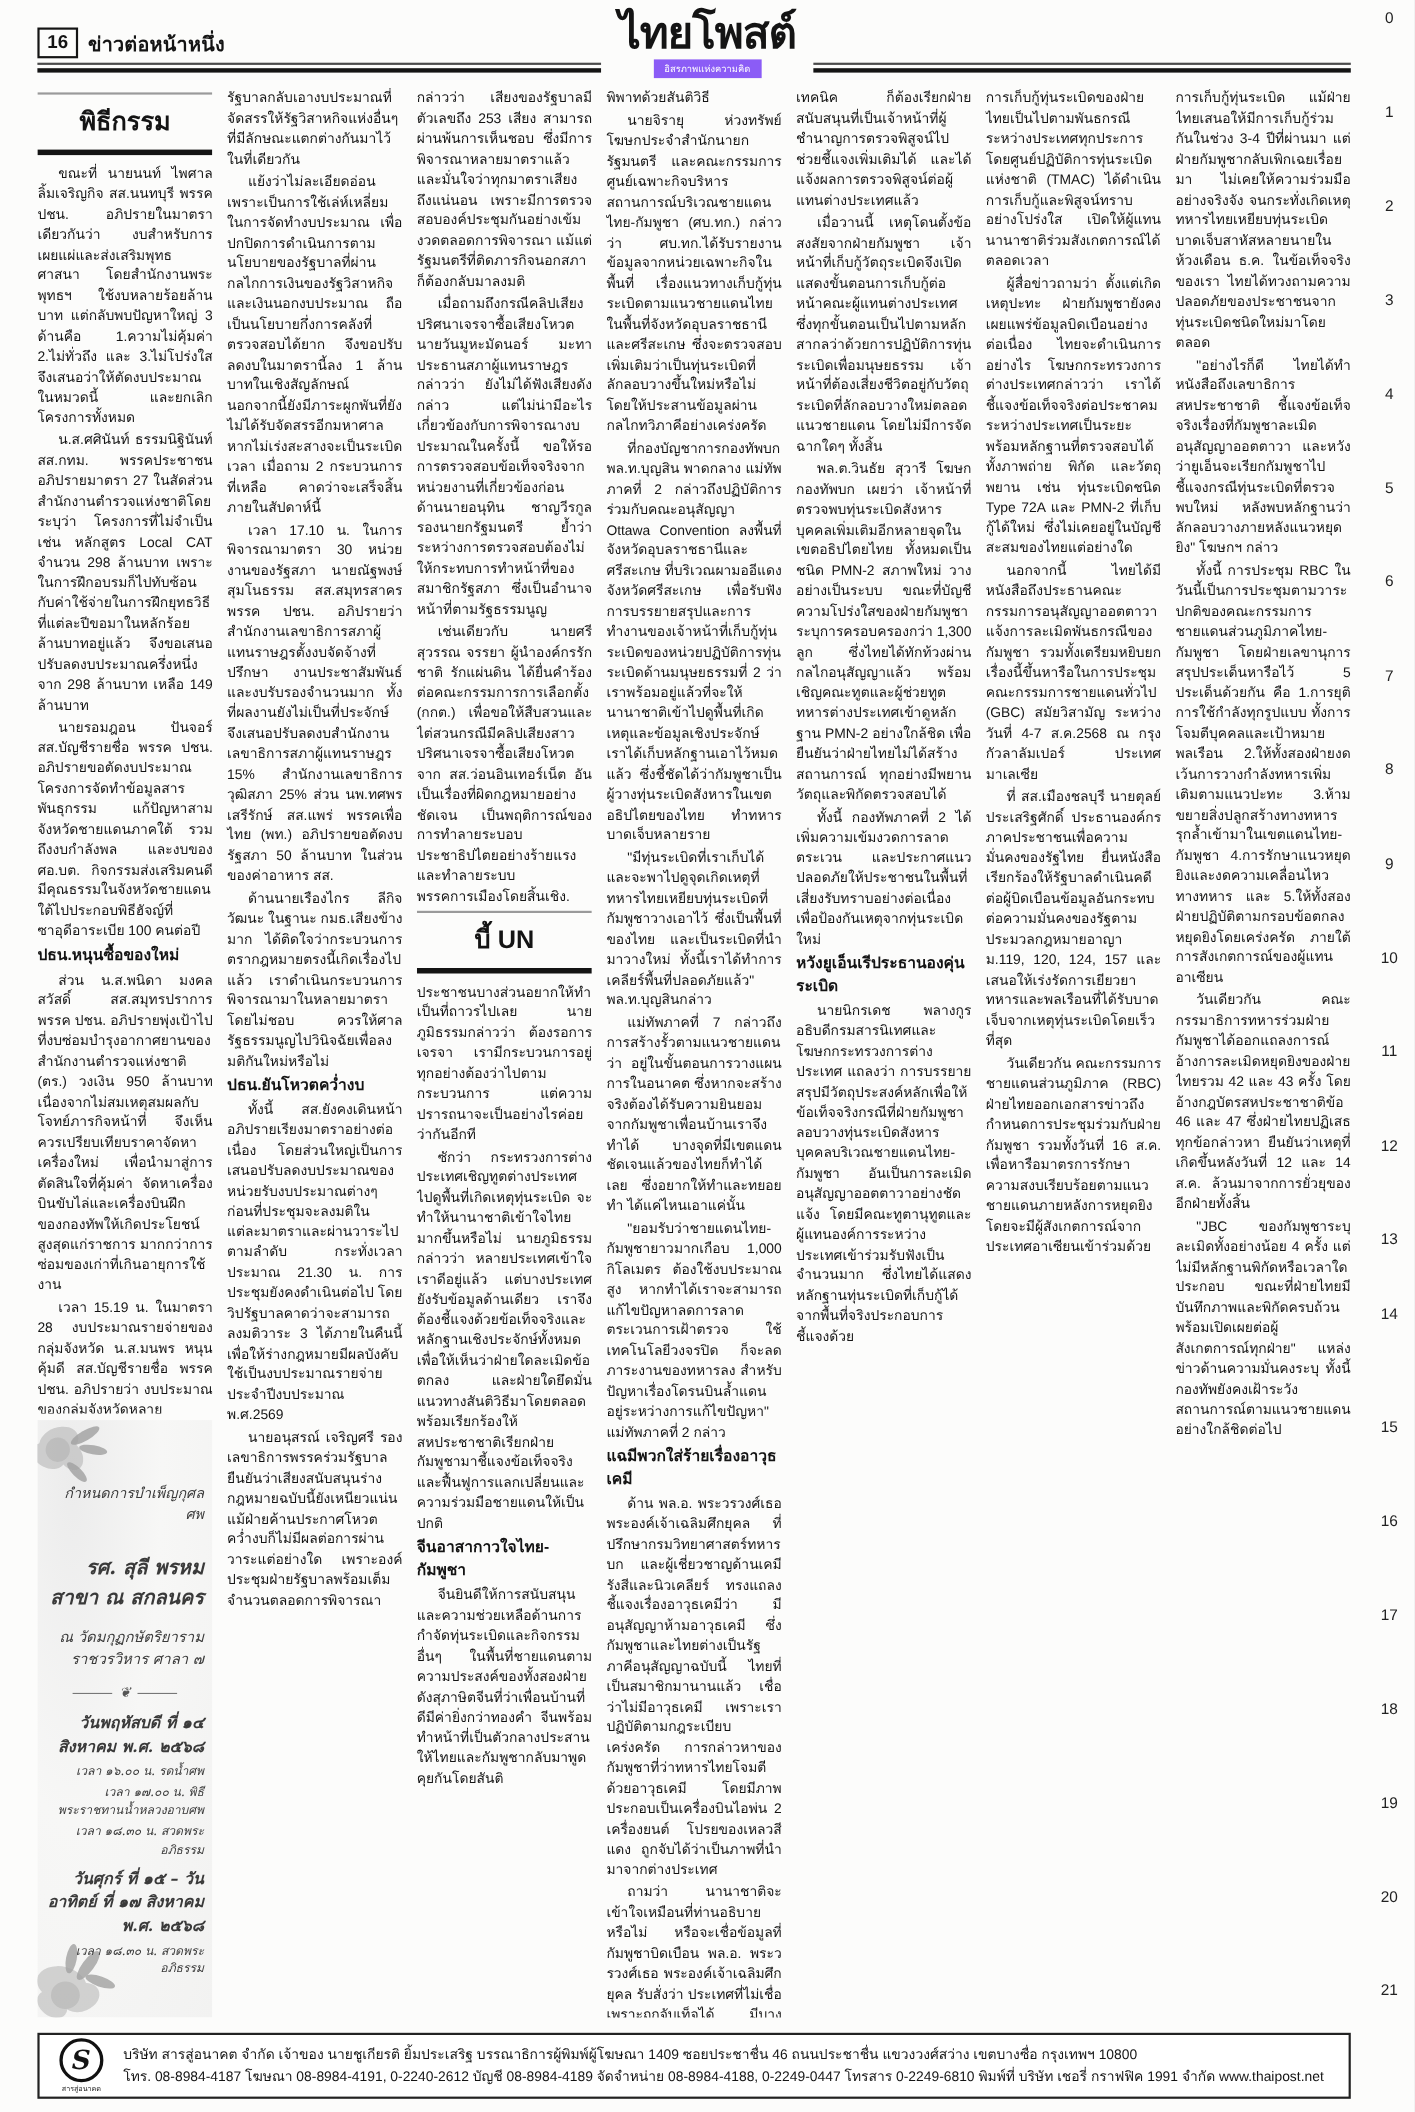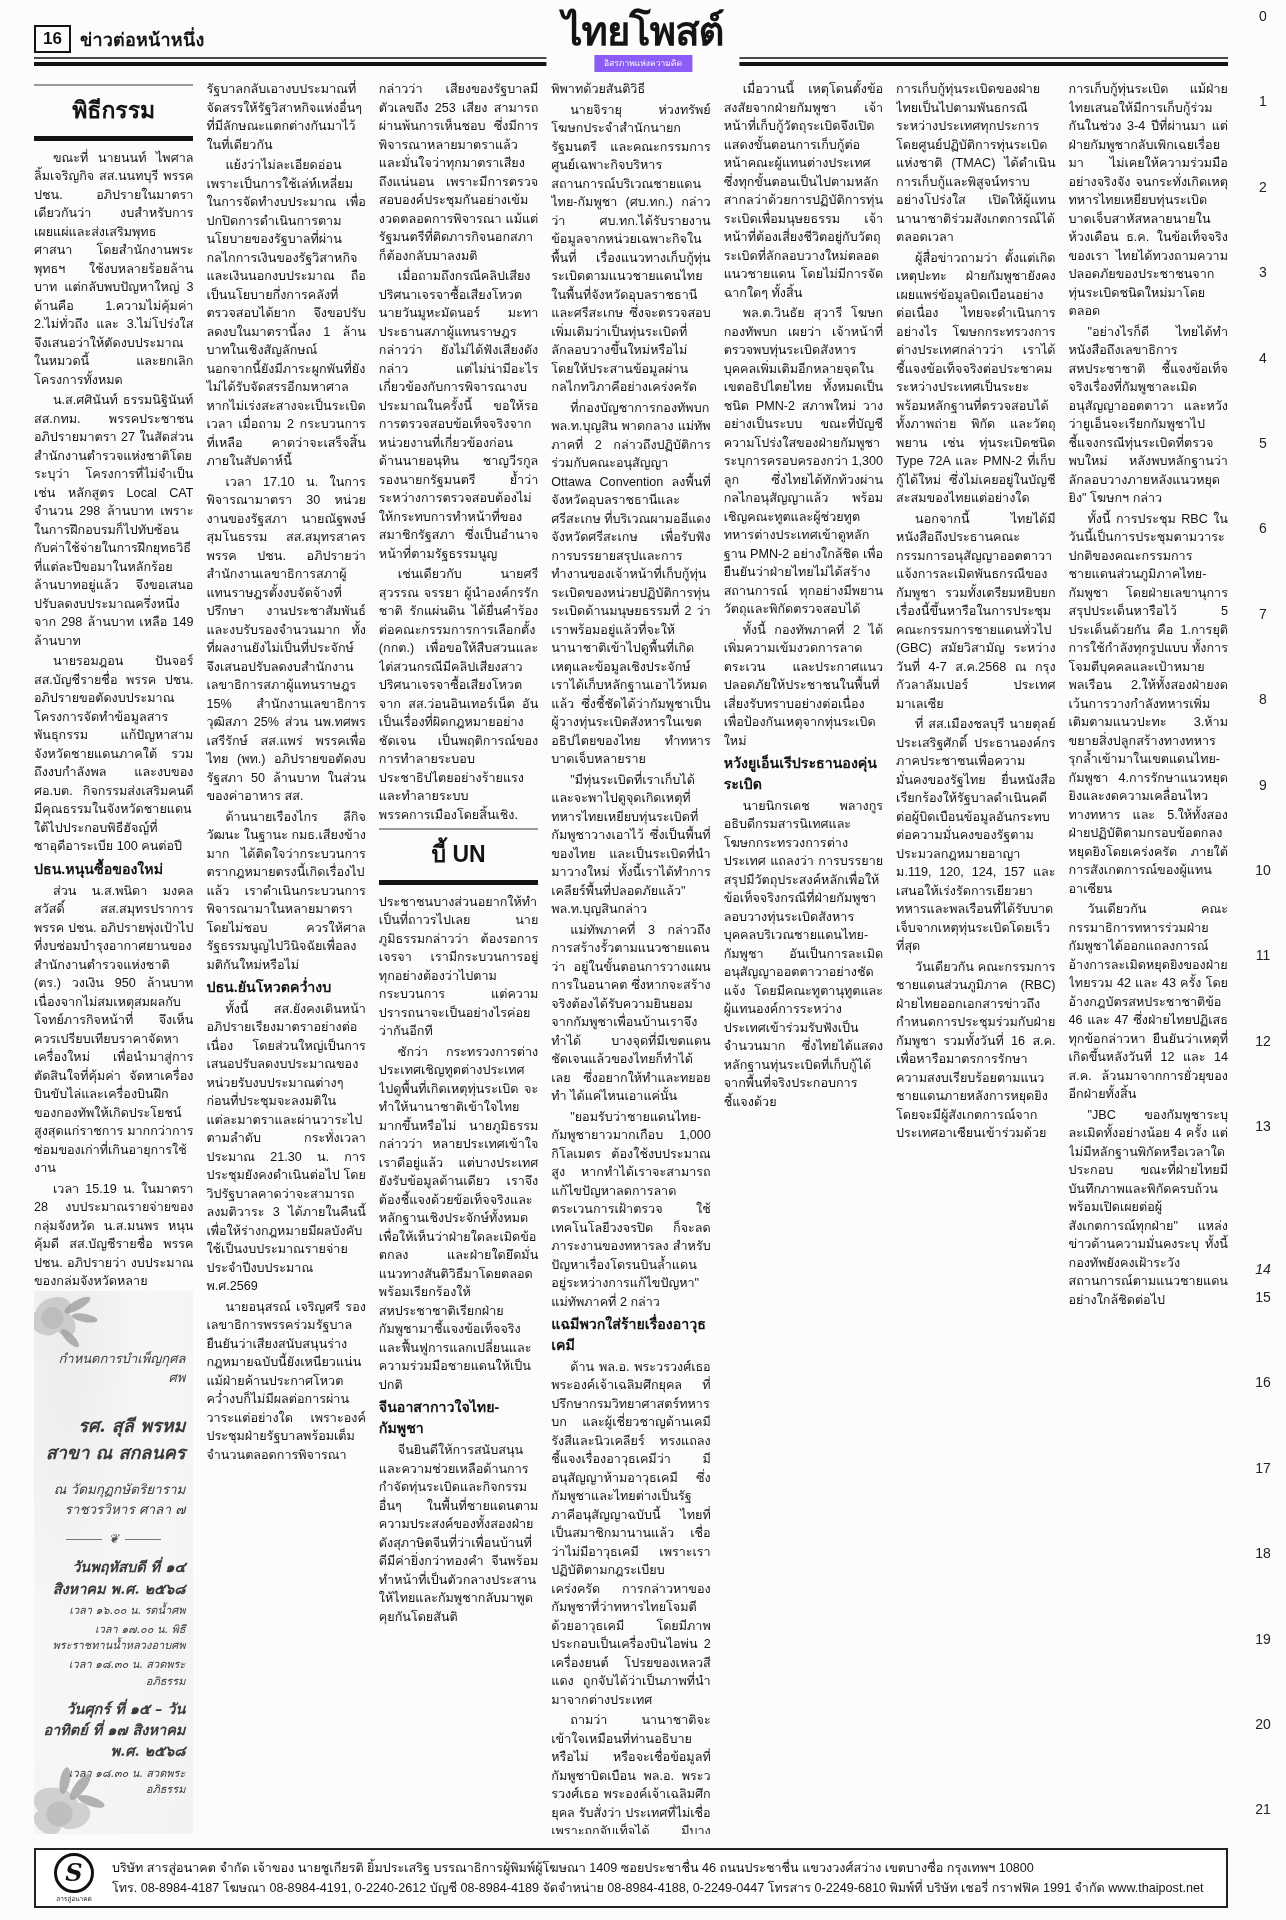--- a/index.html
+++ b/index.html
@@ -78,21 +78,21 @@
       <div class="ruler-num" style="top: 349.6px;">4</div>
       <div class="ruler-num" style="top: 435px;">5</div>
       <div class="ruler-num" style="top: 520.4px;">6</div>
       <div class="ruler-num" style="top: 605.8px;">7</div>
       <div class="ruler-num" style="top: 691.2px;">8</div>
       <div class="ruler-num" style="top: 776.6px;">9</div>
       <div class="ruler-num" style="top: 862px;">10</div>
       <div class="ruler-num" style="top: 947.4px;">11</div>
       <div class="ruler-num" style="top: 1032.8px;">12</div>
       <div class="ruler-num" style="top: 1118.2px;">13</div>
-      <div class="ruler-num" style="top: 1261px; font-style: italic;">14</div>
+      <div class="ruler-num" style="top: 1186px;">14</div>
       <div class="ruler-num" style="top: 1289px;">15</div>
       <div class="ruler-num" style="top: 1374.4px;">16</div>
       <div class="ruler-num" style="top: 1459.8px;">17</div>
       <div class="ruler-num" style="top: 1545.2px;">18</div>
       <div class="ruler-num" style="top: 1630.6px;">19</div>
       <div class="ruler-num" style="top: 1716px;">20</div>
       <div class="ruler-num" style="top: 1801.4px;">21</div>
     </div>
 
   <div class="cols">
@@ -183,29 +183,30 @@
           <div class="subhead">จีนอาสากาวใจไทย-กัมพูชา</div>
           <p class="p">จีนยินดีให้การสนับสนุนและความช่วยเหลือด้านการกำจัดทุ่นระเบิดและกิจกรรมอื่นๆ ในพื้นที่ชายแดนตามความประสงค์ของทั้งสองฝ่าย ดังสุภาษิตจีนที่ว่าเพื่อนบ้านที่ดีมีค่ายิ่งกว่าทองคำ จีนพร้อมทำหน้าที่เป็นตัวกลางประสานให้ไทยและกัมพูชากลับมาพูดคุยกันโดยสันติ</p>
         </div>
       </div>
     <div class="col">
         <div class="col-text">
           <p class="p noindent">พิพาทด้วยสันติวิธี</p>
           <p class="p">นายจิรายุ ห่วงทรัพย์ โฆษกประจำสำนักนายกรัฐมนตรี และคณะกรรมการศูนย์เฉพาะกิจบริหารสถานการณ์บริเวณชายแดนไทย-กัมพูชา (ศบ.ทก.) กล่าวว่า ศบ.ทก.ได้รับรายงานข้อมูลจากหน่วยเฉพาะกิจในพื้นที่ เรื่องแนวทางเก็บกู้ทุ่นระเบิดตามแนวชายแดนไทยในพื้นที่จังหวัดอุบลราชธานีและศรีสะเกษ ซึ่งจะตรวจสอบเพิ่มเติมว่าเป็นทุ่นระเบิดที่ลักลอบวางขึ้นใหม่หรือไม่ โดยให้ประสานข้อมูลผ่านกลไกทวิภาคีอย่างเคร่งครัด</p>
           <p class="p">ที่กองบัญชาการกองทัพบก พล.ท.บุญสิน พาดกลาง แม่ทัพภาคที่ 2 กล่าวถึงปฏิบัติการร่วมกับคณะอนุสัญญา Ottawa Convention ลงพื้นที่จังหวัดอุบลราชธานีและศรีสะเกษ ที่บริเวณผามออีแดง จังหวัดศรีสะเกษ เพื่อรับฟังการบรรยายสรุปและการทำงานของเจ้าหน้าที่เก็บกู้ทุ่นระเบิดของหน่วยปฏิบัติการทุ่นระเบิดด้านมนุษยธรรมที่ 2 ว่า เราพร้อมอยู่แล้วที่จะให้นานาชาติเข้าไปดูพื้นที่เกิดเหตุและข้อมูลเชิงประจักษ์ เราได้เก็บหลักฐานเอาไว้หมดแล้ว ซึ่งชี้ชัดได้ว่ากัมพูชาเป็นผู้วางทุ่นระเบิดสังหารในเขตอธิปไตยของไทย ทำทหารบาดเจ็บหลายราย</p>
           <p class="p">"มีทุ่นระเบิดที่เราเก็บได้ และจะพาไปดูจุดเกิดเหตุที่ทหารไทยเหยียบทุ่นระเบิดที่กัมพูชาวางเอาไว้ ซึ่งเป็นพื้นที่ของไทย และเป็นระเบิดที่นำมาวางใหม่ ทั้งนี้เราได้ทำการเคลียร์พื้นที่ปลอดภัยแล้ว" พล.ท.บุญสินกล่าว</p>
-          <p class="p">แม่ทัพภาคที่ 3 กล่าวถึงการสร้างรั้วตามแนวชายแดนว่า อยู่ในขั้นตอนการวางแผนการในอนาคต ซึ่งหากจะสร้างจริงต้องได้รับความยินยอมจากกัมพูชาเพื่อนบ้านเราจึงทำได้ บางจุดที่มีเขตแดนชัดเจนแล้วของไทยก็ทำได้เลย ซึ่งอยากให้ทำและทยอยทำ ได้แค่ไหนเอาแค่นั้น</p>
+          <p class="p">แม่ทัพภาคที่ 7 กล่าวถึงการสร้างรั้วตามแนวชายแดนว่า อยู่ในขั้นตอนการวางแผนการในอนาคต ซึ่งหากจะสร้างจริงต้องได้รับความยินยอมจากกัมพูชาเพื่อนบ้านเราจึงทำได้ บางจุดที่มีเขตแดนชัดเจนแล้วของไทยก็ทำได้เลย ซึ่งอยากให้ทำและทยอยทำ ได้แค่ไหนเอาแค่นั้น</p>
           <p class="p">"ยอมรับว่าชายแดนไทย-กัมพูชายาวมากเกือบ 1,000 กิโลเมตร ต้องใช้งบประมาณสูง หากทำได้เราจะสามารถแก้ไขปัญหาลดการลาดตระเวนการเฝ้าตรวจ ใช้เทคโนโลยีวงจรปิด ก็จะลดภาระงานของทหารลง สำหรับปัญหาเรื่องโดรนบินล้ำแดนอยู่ระหว่างการแก้ไขปัญหา" แม่ทัพภาคที่ 2 กล่าว</p>
           <div class="subhead">แฉมีพวกใส่ร้ายเรื่องอาวุธเคมี</div>
           <p class="p">ด้าน พล.อ. พระวรวงศ์เธอ พระองค์เจ้าเฉลิมศึกยุคล ที่ปรึกษากรมวิทยาศาสตร์ทหารบก และผู้เชี่ยวชาญด้านเคมี รังสีและนิวเคลียร์ ทรงแถลงชี้แจงเรื่องอาวุธเคมีว่า มีอนุสัญญาห้ามอาวุธเคมี ซึ่งกัมพูชาและไทยต่างเป็นรัฐภาคีอนุสัญญาฉบับนี้ ไทยที่เป็นสมาชิกมานานแล้ว เชื่อว่าไม่มีอาวุธเคมี เพราะเราปฏิบัติตามกฎระเบียบเคร่งครัด การกล่าวหาของกัมพูชาที่ว่าทหารไทยโจมตีด้วยอาวุธเคมี โดยมีภาพประกอบเป็นเครื่องบินไอพ่น 2 เครื่องยนต์ โปรยของเหลวสีแดง ถูกจับได้ว่าเป็นภาพที่นำมาจากต่างประเทศ</p>
           <p class="p">ถามว่า นานาชาติจะเข้าใจเหมือนที่ท่านอธิบายหรือไม่ หรือจะเชื่อข้อมูลที่กัมพูชาบิดเบือน พล.อ. พระวรวงศ์เธอ พระองค์เจ้าเฉลิมศึกยุคล รับสั่งว่า ประเทศที่ไม่เชื่อ เพราะถูกจับเท็จได้ มีบางประเทศหรือกลุ่มบุคคลที่ตนได้ข่าวมาว่าพยายามจะใส่ร้ายไทย ด้วยสงสัยหรือได้รับการว่าจ้างก็มิอาจทราบ ซึ่งกระทรวงการต่างประเทศต้องไปชี้แจงความเข้าใจ เพราะการชี้แจงเป็นหน้าที่ของนักการทูต แต่ถ้านักการทูตไม่มีข้อมูลด้าน</p>
         </div>
       </div>
     <div class="col">
         <div class="col-text">
+          <p class="p noindent">เทคนิค ก็ต้องเรียกฝ่ายสนับสนุนที่เป็นเจ้าหน้าที่ผู้ชำนาญการตรวจพิสูจน์ไปช่วยชี้แจงเพิ่มเติมได้ และได้แจ้งผลการตรวจพิสูจน์ต่อผู้แทนต่างประเทศแล้ว</p>
           <p class="p">เมื่อวานนี้ เหตุโดนตั้งข้อสงสัยจากฝ่ายกัมพูชา เจ้าหน้าที่เก็บกู้วัตถุระเบิดจึงเปิดแสดงขั้นตอนการเก็บกู้ต่อหน้าคณะผู้แทนต่างประเทศ ซึ่งทุกขั้นตอนเป็นไปตามหลักสากลว่าด้วยการปฏิบัติการทุ่นระเบิดเพื่อมนุษยธรรม เจ้าหน้าที่ต้องเสี่ยงชีวิตอยู่กับวัตถุระเบิดที่ลักลอบวางใหม่ตลอดแนวชายแดน โดยไม่มีการจัดฉากใดๆ ทั้งสิ้น</p>
           <p class="p">พล.ต.วินธัย สุวารี โฆษกกองทัพบก เผยว่า เจ้าหน้าที่ตรวจพบทุ่นระเบิดสังหารบุคคลเพิ่มเติมอีกหลายจุดในเขตอธิปไตยไทย ทั้งหมดเป็นชนิด PMN-2 สภาพใหม่ วางอย่างเป็นระบบ ขณะที่บัญชีความโปร่งใสของฝ่ายกัมพูชาระบุการครอบครองกว่า 1,300 ลูก ซึ่งไทยได้ทักท้วงผ่านกลไกอนุสัญญาแล้ว พร้อมเชิญคณะทูตและผู้ช่วยทูตทหารต่างประเทศเข้าดูหลักฐาน PMN-2 อย่างใกล้ชิด เพื่อยืนยันว่าฝ่ายไทยไม่ได้สร้างสถานการณ์ ทุกอย่างมีพยานวัตถุและพิกัดตรวจสอบได้</p>
           <p class="p">ทั้งนี้ กองทัพภาคที่ 2 ได้เพิ่มความเข้มงวดการลาดตระเวน และประกาศแนวปลอดภัยให้ประชาชนในพื้นที่เสี่ยงรับทราบอย่างต่อเนื่อง เพื่อป้องกันเหตุจากทุ่นระเบิดใหม่</p>
           <div class="subhead">หวังยูเอ็นเรีประธานองคุ่นระเบิด</div>
           <p class="p">นายนิกรเดช พลางกูร อธิบดีกรมสารนิเทศและโฆษกกระทรวงการต่างประเทศ แถลงว่า การบรรยายสรุปมีวัตถุประสงค์หลักเพื่อให้ข้อเท็จจริงกรณีที่ฝ่ายกัมพูชาลอบวางทุ่นระเบิดสังหารบุคคลบริเวณชายแดนไทย-กัมพูชา อันเป็นการละเมิดอนุสัญญาออตตาวาอย่างชัดแจ้ง โดยมีคณะทูตานุทูตและผู้แทนองค์การระหว่างประเทศเข้าร่วมรับฟังเป็นจำนวนมาก ซึ่งไทยได้แสดงหลักฐานทุ่นระเบิดที่เก็บกู้ได้จากพื้นที่จริงประกอบการชี้แจงด้วย</p>
         </div>
       </div>
     <div class="col">
         <div class="col-text">
           <p class="p noindent">การเก็บกู้ทุ่นระเบิดของฝ่ายไทยเป็นไปตามพันธกรณีระหว่างประเทศทุกประการ โดยศูนย์ปฏิบัติการทุ่นระเบิดแห่งชาติ (TMAC) ได้ดำเนินการเก็บกู้และพิสูจน์ทราบอย่างโปร่งใส เปิดให้ผู้แทนนานาชาติร่วมสังเกตการณ์ได้ตลอดเวลา</p>

